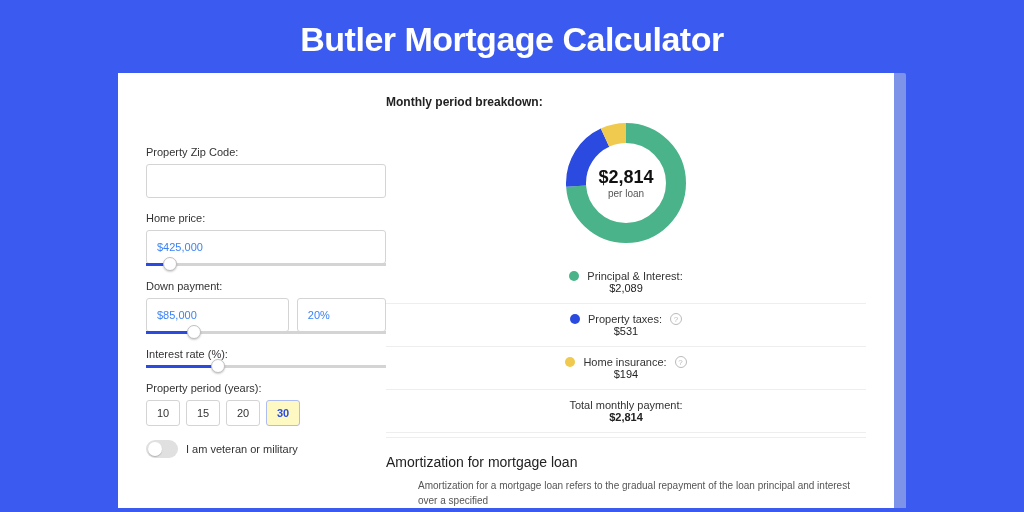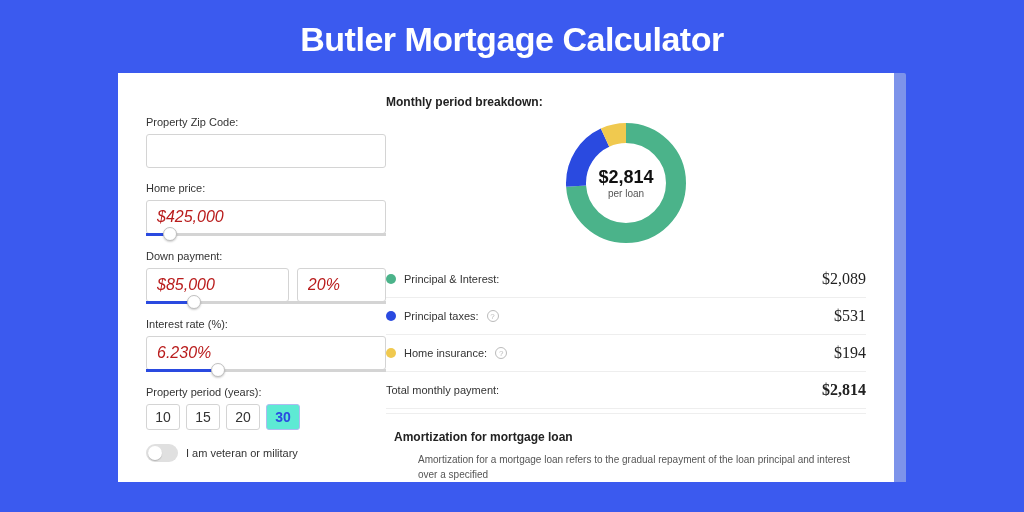--- a/index.html
+++ b/index.html
@@ -40,23 +40,22 @@
   color: #333;
   margin-bottom: 6px;
   display: block;
 }
 .field-input {
   width: 100%;
   height: 34px;
   border: 1px solid #d4d4d4;
   border-radius: 3px;
   padding: 0 10px;
-  font-size: 16px;
-  color: #b91c1c;
-  font-style: italic;
+  font-size: 11px;
+  color: #3b82f6;
 }
 .field-group { margin-bottom: 14px; position: relative; }
 .slider-track {
   height: 3px;
   background: #d4d4d4;
   position: relative;
   margin-top: -1px;
 }
 .slider-fill {
   height: 3px;
@@ -77,26 +76,26 @@
 .row-split { display: flex; gap: 8px; }
 .row-split .field-input:first-child { flex: 1.8; }
 .row-split .field-input:last-child { flex: 1; }
 
 .period-btns { display: flex; gap: 6px; }
 .period-btn {
   width: 34px; height: 26px;
   border: 1px solid #d4d4d4;
   border-radius: 3px;
   background: #fff;
-  font-size: 14px;
+  font-size: 11px;
   color: #333;
   display: flex; align-items: center; justify-content: center;
   cursor: pointer;
 }
-.period-btn.active { background: #5eead4; color: #2a4ae0; font-weight: 600; border-color: #aebcf0; }
+.period-btn.active { background: #fef9c3; color: #2a4ae0; font-weight: 600; border-color: #aebcf0; }
 
 .toggle-row { display: flex; align-items: center; gap: 8px; margin-top: 14px; }
 .toggle {
   width: 32px; height: 18px; border-radius: 10px;
   background: #e0e0e0; position: relative;
 }
 .toggle::after {
   content: ""; width: 14px; height: 14px; border-radius: 50%;
   background: #fff; position: absolute; top: 2px; left: 2px;
   box-shadow: 0 1px 1px rgba(0,0,0,.2);
@@ -110,37 +109,37 @@
 .donut svg { transform: rotate(-90deg); }
 .donut-center {
   position: absolute; inset: 0;
   display: flex; flex-direction: column; align-items: center; justify-content: center;
 }
 .donut-val { font-size: 18px; font-weight: 700; color: #111; }
 .donut-sub { font-size: 10px; color: #555; }
 
 .legend-row {
   display: flex; align-items: center; justify-content: space-between;
-  padding: 9px 0; border-bottom: 1px solid #eee;
+  padding: 9px 0; border-bottom: 1px solid #eee; flex-direction: column;
 }
 .legend-row:last-of-type { border-bottom: none; }
 .legend-left { display: flex; align-items: center; gap: 8px; font-size: 11px; color: #333; }
 .legend-dot { width: 10px; height: 10px; border-radius: 50%; }
-.legend-val { font-size: 16px; color: #222; font-family: Liberation Serif, serif; }
+.legend-val { font-size: 11px; color: #222; }
 .legend-total .legend-left { font-weight: 400; }
 .legend-total .legend-val { font-weight: 700; }
 
 .info-icon {
   width: 12px; height: 12px; border-radius: 50%;
   border: 1px solid #bbb; color: #bbb;
   font-size: 8px; display:inline-flex; align-items:center; justify-content:center;
 }
 
 .hr { height:1px; background:#eee; margin-top: 4px; }
-.amort-title { font-size: 12px; font-weight: 700; color: #222; margin: 16px 8px 8px; }
+.amort-title { font-size: 14px; font-weight: 400; color: #222; margin: 16px 0 8px; }
 .amort-text { font-size: 10px; color: #555; line-height: 1.5; margin-left: 32px; }
 </style>
 </head>
 <body>
 
 <div class="hero-title">Butler Mortgage Calculator</div>
 
 <div class="card-wrap">
 <div class="card">
 
@@ -167,21 +166,20 @@
         <input class="field-input" value="20%" style="">
       </div>
       <div class="slider-track">
         <div class="slider-fill" style="width:20%"></div>
         <div class="slider-thumb" style="left:20%"></div>
       </div>
     </div>
 
     <div class="field-group">
       <label class="field-label">Interest rate (%):</label>
-      <input class="field-input" value="6.230%" style="">
       <div class="slider-track">
         <div class="slider-fill" style="width:30%"></div>
         <div class="slider-thumb" style="left:30%"></div>
       </div>
     </div>
 
     <div class="field-group">
       <label class="field-label">Property period (years):</label>
       <div class="period-btns">
         <div class="period-btn">10</div>
@@ -219,21 +217,21 @@
       <div class="legend-left">
         <span class="legend-dot" style="background:#4bb38a"></span>
         <span>Principal &amp; Interest:</span>
       </div>
       <span class="legend-val">$2,089</span>
     </div>
 
     <div class="legend-row">
       <div class="legend-left">
         <span class="legend-dot" style="background:#2a4ae0"></span>
-        <span>Principal taxes:</span>
+        <span>Property taxes:</span>
         <span class="info-icon">?</span>
       </div>
       <span class="legend-val">$531</span>
     </div>
 
     <div class="legend-row">
       <div class="legend-left">
         <span class="legend-dot" style="background:#f0c94f"></span>
         <span>Home insurance:</span>
         <span class="info-icon">?</span>

